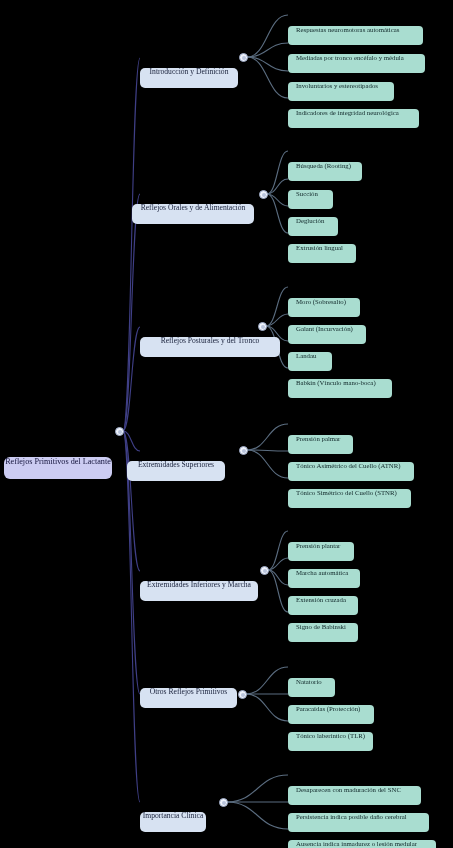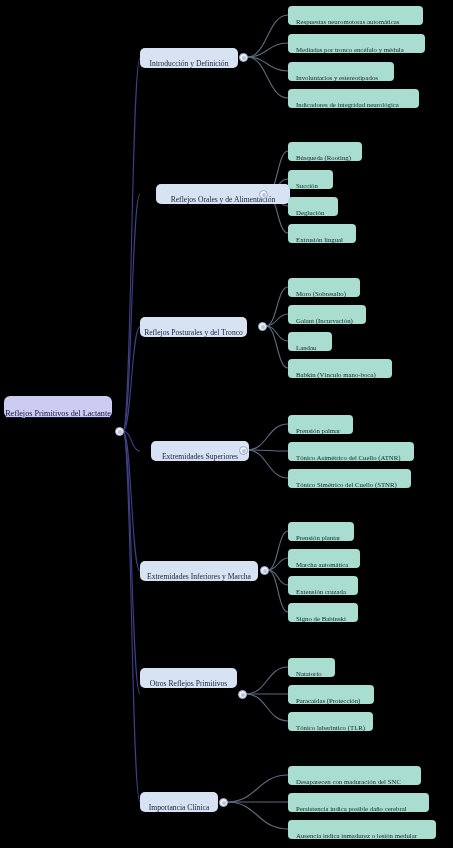--- a/index.html
+++ b/index.html
@@ -20,24 +20,25 @@
     left: 0;
     top: 0;
     width: 453px;
     height: 848px;
     pointer-events: none;
   }
   .node {
     position: absolute;
     box-sizing: border-box;
     display: flex;
-    align-items: flex-end;
+    align-items: flex-start;
     white-space: nowrap;
     border-radius: 5px;
     line-height: 1.1;
+    margin-top: 20px;
   }
   .node-root {
     background: #ccccf2;
     color: #14143c;
     font-size: 8.2px;
     padding: 0 8px;
     height: 22px;
     border-radius: 6px;
     justify-content: center;
   }
@@ -111,73 +112,73 @@
       <path d="M 268 570 C 278 570, 278 585, 288 585" fill="none" stroke="#5b6d80" stroke-width="1.1"></path>
       <path d="M 268 570 C 278 570, 278 612, 288 612" fill="none" stroke="#5b6d80" stroke-width="1.1"></path>
       <path d="M 246 694 C 267 694, 267 667, 288 667" fill="none" stroke="#5b6d80" stroke-width="1.1"></path>
       <path d="M 246 694 C 267 694, 267 694, 288 694" fill="none" stroke="#5b6d80" stroke-width="1.1"></path>
       <path d="M 246 694 C 267 694, 267 721, 288 721" fill="none" stroke="#5b6d80" stroke-width="1.1"></path>
       <path d="M 227 802 C 257.5 802, 257.5 775, 288 775" fill="none" stroke="#5b6d80" stroke-width="1.1"></path>
       <path d="M 227 802 C 257.5 802, 257.5 802, 288 802" fill="none" stroke="#5b6d80" stroke-width="1.1"></path>
       <path d="M 227 802 C 257.5 802, 257.5 829, 288 829" fill="none" stroke="#5b6d80" stroke-width="1.1"></path>
     </svg>
   <div id="node-layer">
-      <div class="node node-root" style="left: 4px; top: 396px; width: 108px; text-decoration: underline;">
+      <div class="node node-root" style="left: 4px; top: 437px; width: 108px;">
         <span>Reflejos Primitivos del Lactante</span>
       </div>
       <div class="connector-dot" style="left: 115px; top: 427px;"></div>
       <div class="node node-branch" style="left: 140px; top: 48px; width: 98px;">
         <span>Introducción y Definición</span>
       </div>
       <div class="connector-dot" style="left: 239px; top: 53px;"></div>
       <div class="node node-leaf" style="left: 288px; top: 6px; width: 135px;">
         <span>Respuestas neuromotoras automáticas</span>
       </div>
       <div class="node node-leaf" style="left: 288px; top: 34px; width: 137px;">
         <span>Mediadas por tronco encéfalo y médula</span>
       </div>
       <div class="node node-leaf" style="left: 288px; top: 62px; width: 106px;">
         <span>Involuntarios y estereotipados</span>
       </div>
       <div class="node node-leaf" style="left: 288px; top: 89px; width: 131px;">
         <span>Indicadores de integridad neurológica</span>
       </div>
-      <div class="node node-branch" style="left: 156px; top: 184px; width: 134px;">
+      <div class="node node-branch" style="left: 132px; top: 184px; width: 122px;">
         <span>Reflejos Orales y de Alimentación</span>
       </div>
       <div class="connector-dot" style="left: 259px; top: 190px;"></div>
       <div class="node node-leaf" style="left: 288px; top: 142px; width: 74px;">
         <span>Búsqueda (Rooting)</span>
       </div>
       <div class="node node-leaf" style="left: 288px; top: 170px; width: 45px;">
         <span>Succión</span>
       </div>
       <div class="node node-leaf" style="left: 288px; top: 197px; width: 50px;">
         <span>Deglución</span>
       </div>
       <div class="node node-leaf" style="left: 288px; top: 224px; width: 68px;">
         <span>Extrusión lingual</span>
       </div>
-      <div class="node node-branch" style="left: 140px; top: 317px; width: 107px;">
+      <div class="node node-branch" style="left: 140px; top: 317px; width: 140px;">
         <span>Reflejos Posturales y del Tronco</span>
       </div>
       <div class="connector-dot" style="left: 258px; top: 322px;"></div>
       <div class="node node-leaf" style="left: 288px; top: 278px; width: 72px;">
         <span>Moro (Sobresalto)</span>
       </div>
       <div class="node node-leaf" style="left: 288px; top: 305px; width: 78px;">
         <span>Galant (Incurvación)</span>
       </div>
       <div class="node node-leaf" style="left: 288px; top: 332px; width: 44px;">
         <span>Landau</span>
       </div>
       <div class="node node-leaf" style="left: 288px; top: 359px; width: 104px;">
         <span>Babkin (Vínculo mano-boca)</span>
       </div>
-      <div class="node node-branch" style="left: 151px; top: 441px; width: 98px;">
+      <div class="node node-branch" style="left: 127px; top: 441px; width: 98px;">
         <span>Extremidades Superiores</span>
       </div>
       <div class="connector-dot" style="left: 239px; top: 446px;"></div>
       <div class="node node-leaf" style="left: 288px; top: 415px; width: 65px;">
         <span>Prensión palmar</span>
       </div>
       <div class="node node-leaf" style="left: 288px; top: 442px; width: 126px;">
         <span>Tónico Asimétrico del Cuello (ATNR)</span>
       </div>
       <div class="node node-leaf" style="left: 288px; top: 469px; width: 123px;">
@@ -205,21 +206,21 @@
       <div class="connector-dot" style="left: 238px; top: 690px;"></div>
       <div class="node node-leaf" style="left: 288px; top: 658px; width: 47px;">
         <span>Natatorio</span>
       </div>
       <div class="node node-leaf" style="left: 288px; top: 685px; width: 86px;">
         <span>Paracaídas (Protección)</span>
       </div>
       <div class="node node-leaf" style="left: 288px; top: 712px; width: 85px;">
         <span>Tónico laberíntico (TLR)</span>
       </div>
-      <div class="node node-branch" style="left: 140px; top: 792px; width: 78px;">
+      <div class="node node-branch" style="left: 140px; top: 792px; width: 66px;">
         <span>Importancia Clínica</span>
       </div>
       <div class="connector-dot" style="left: 219px; top: 798px;"></div>
       <div class="node node-leaf" style="left: 288px; top: 766px; width: 133px;">
         <span>Desaparecen con maduración del SNC</span>
       </div>
       <div class="node node-leaf" style="left: 288px; top: 793px; width: 141px;">
         <span>Persistencia indica posible daño cerebral</span>
       </div>
       <div class="node node-leaf" style="left: 288px; top: 820px; width: 148px;">

